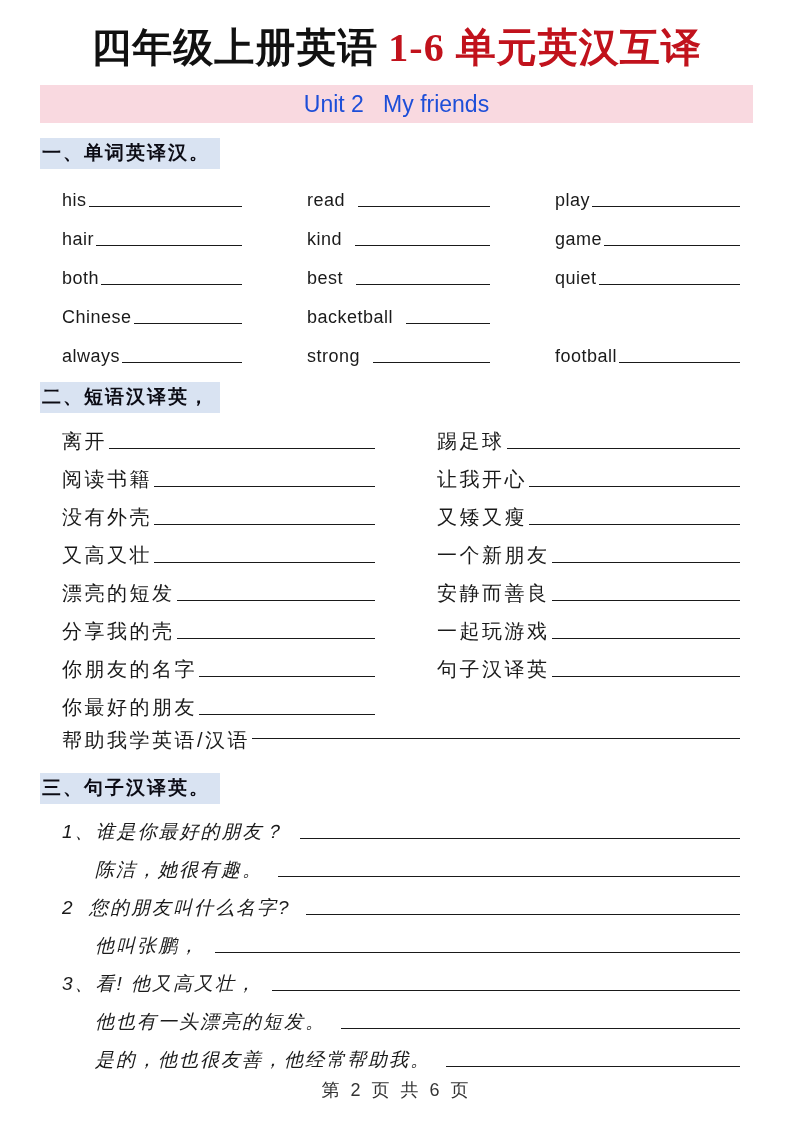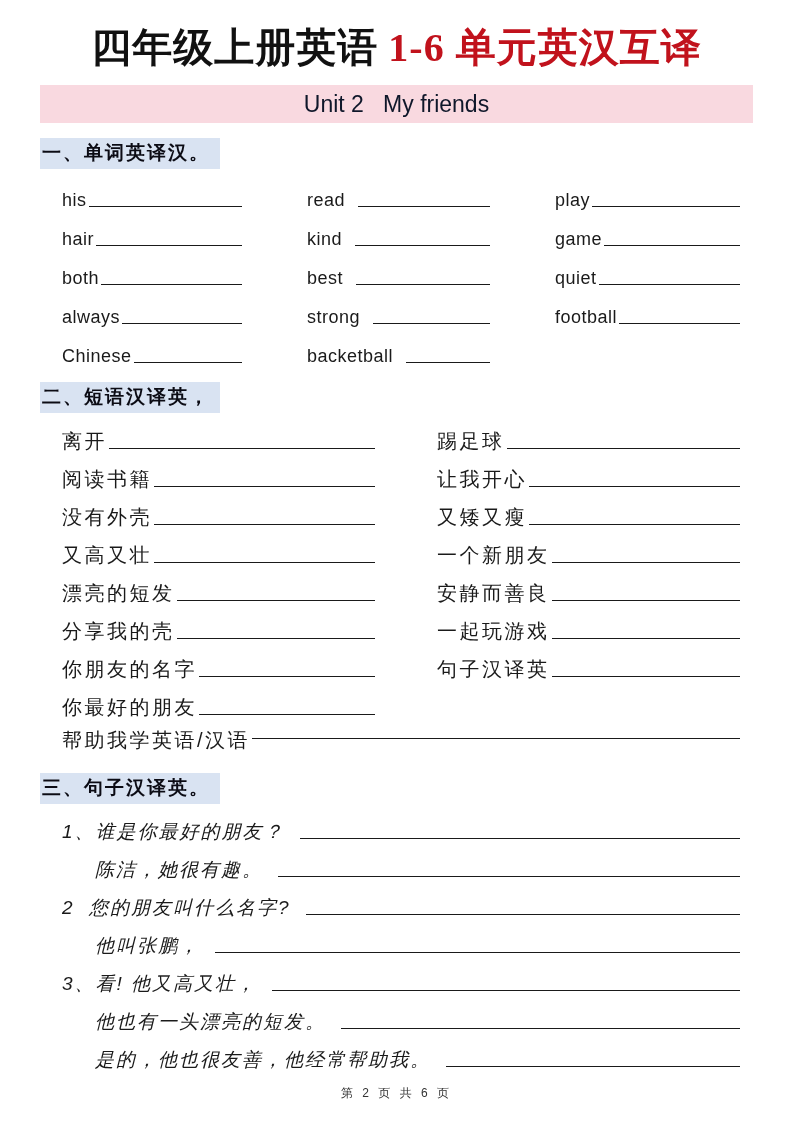--- a/index.html
+++ b/index.html
@@ -27,21 +27,21 @@
   .doc-title .t-black { color: #111111; text-align: right; }
   .doc-title .t-red   { color: #c1121c; margin-left: 10px; }
 
   
   .unit-banner {
     margin-top: 13px;
     background: #f9d9e0;
     height: 38px;
     display: flex; align-items: center; justify-content: center;
     font-size: 23px;
-    color: #0f172a;
+    color: #1d4ed8;
     white-space: pre;
   }
 
   
   .sec-head {
     display: inline-block;
     background: #d9e3f2;
     color: #0b0b14;
     font-size: 19px;
     font-weight: 700;
@@ -89,21 +89,21 @@
   .s-row.indent { padding-left: 55px; }
   .s-label { font-size: 19px; line-height: 1.1; letter-spacing: 2px; white-space: pre; }
   .s-blank { flex: 1 1 auto; border-bottom: 1.6px solid #1a1a1a; margin: 0 13px 4px 15px; height: 2px; }
 
   
   .page-footer {
     position: absolute;
     left: 0; right: 0;
     bottom: 20px;
     text-align: center;
-    font-size: 12px;
+    font-size: 18px;
     letter-spacing: 3px;
     color: #333333;
   }
 </style>
 </head>
 <body>
 
 <div class="page">
 
   <div class="doc-title">
@@ -159,43 +159,43 @@
           <span class="blank"></span>
         </div>
       <div class="wcell wc3">
           <span class="wlabel">quiet</span>
           <span class="blank"></span>
         </div>
     </div>
 
     <div class="word-row">
       <div class="wcell wc1">
+          <span class="wlabel">Chinese</span>
+          <span class="blank"></span>
+        </div>
+      <div class="wcell wc2">
+          <span class="wlabel">backetball</span>
+          <span class="blank"></span>
+        </div>
+      <div class="wcell wc3"></div>
+    </div>
+
+    <div class="word-row">
+      <div class="wcell wc1">
           <span class="wlabel">always</span>
           <span class="blank"></span>
         </div>
       <div class="wcell wc2">
           <span class="wlabel">strong</span>
           <span class="blank"></span>
         </div>
       <div class="wcell wc3">
           <span class="wlabel">football</span>
           <span class="blank"></span>
         </div>
-    </div>
-
-    <div class="word-row">
-      <div class="wcell wc1">
-          <span class="wlabel">Chinese</span>
-          <span class="blank"></span>
-        </div>
-      <div class="wcell wc2">
-          <span class="wlabel">backetball</span>
-          <span class="blank"></span>
-        </div>
-      <div class="wcell wc3"></div>
     </div>
 
   </div>
 
   <div>
     <span class="sec-head sec2-head">二、短语汉译英，</span>
   </div>
   <div class="phrase-list">
 
     <div class="ph-row">

